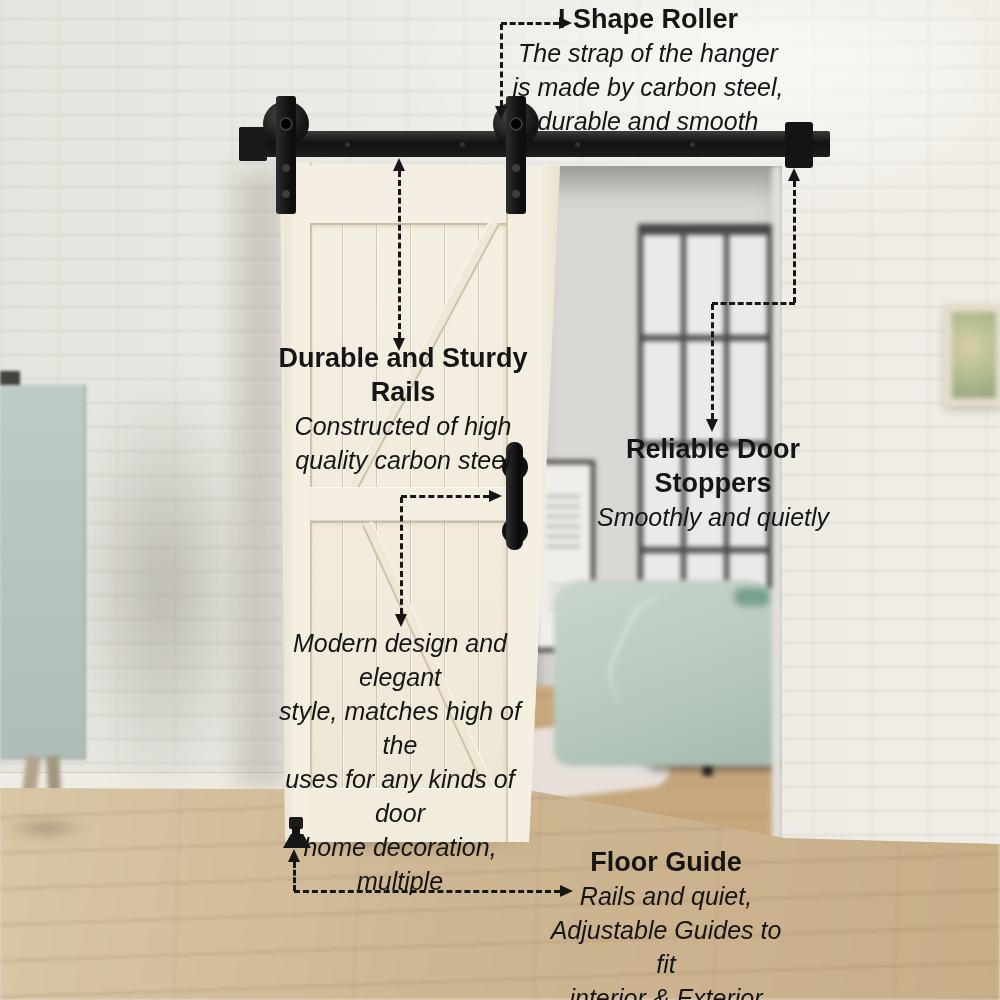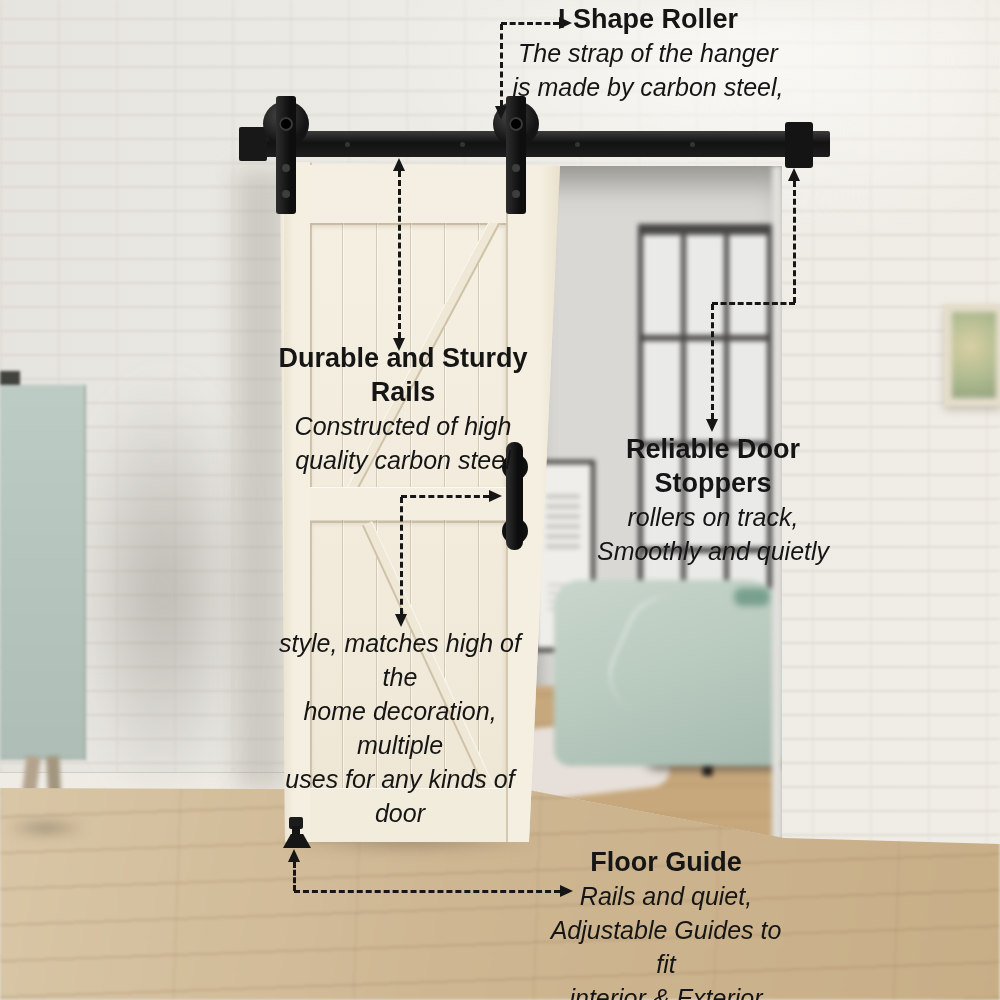--- a/index.html
+++ b/index.html
@@ -252,38 +252,39 @@
 
   <div class="arr arr-u" style="left:288px;top:849px"></div>
   <div class="dash-v" style="left:293px;top:862px;height:29px"></div>
   <div class="dash-h" style="left:294px;top:890px;width:266px"></div>
   <div class="arr arr-r" style="left:560px;top:885px"></div>
 
   <div class="ann" style="left:498px;top:2px;width:300px">
     <div class="t">I Shape Roller</div>
     <div class="l">The strap of the hanger</div>
     <div class="l">is made by carbon steel,</div>
+    <div class="l">durable and smooth</div>
   </div>
 
   <div class="ann" style="left:272px;top:341px;width:262px">
     <div class="t">Durable and Sturdy Rails</div>
     <div class="l">Constructed of high</div>
     <div class="l">quality carbon steel</div>
   </div>
 
   <div class="ann" style="left:582px;top:432px;width:262px">
     <div class="t">Reliable Door Stoppers</div>
-    <div class="l">rollers on track,</div>
     <div class="l">Smoothly and quietly</div>
   </div>
 
   <div class="ann" style="left:266px;top:626px;width:268px">
+    <div class="l">Modern design and elegant</div>
     <div class="l">style, matches high of the</div>
+    <div class="l">uses for any kinds of door</div>
     <div class="l">home decoration, multiple</div>
-    <div class="l">uses for any kinds of door</div>
   </div>
 
   <div class="ann" style="left:541px;top:845px;width:250px">
     <div class="t">Floor Guide</div>
     <div class="l">Rails and quiet,</div>
     <div class="l">Adjustable Guides to fit</div>
     <div class="l">interior &amp; Exterior Doors</div>
   </div>
 
 </div>

